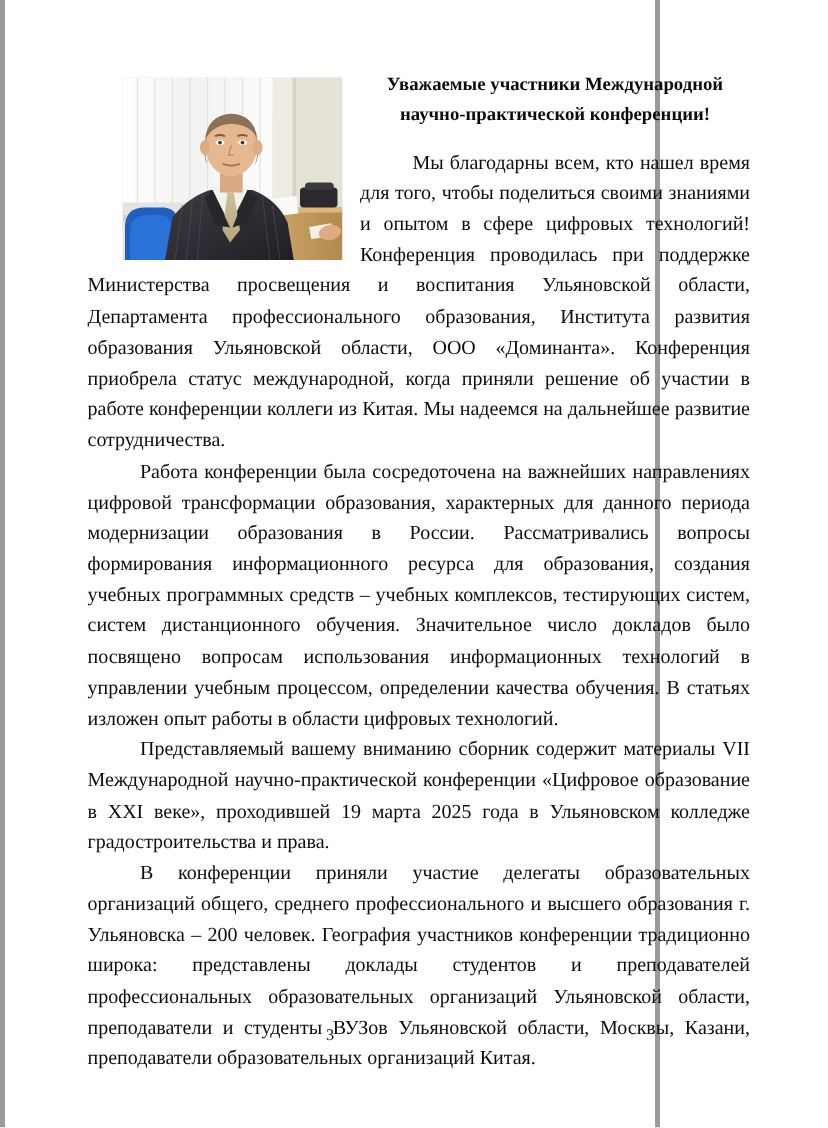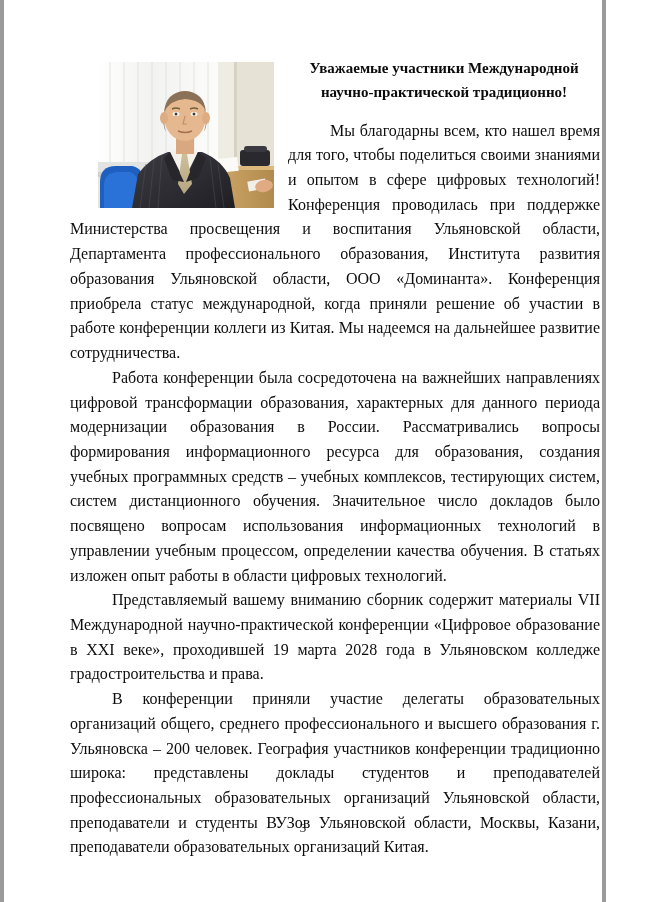--- a/index.html
+++ b/index.html
@@ -10,21 +10,21 @@
   body {
     width: 662px;
     height: 902px;
     overflow: hidden;
     font-family: "Liberation Serif", "DejaVu Serif", serif;
   }
 
   
   #page-viewport {
     position: relative;
-    width: 606px;
+    width: 528px;
     height: 902px;
     background: #ffffff;
     box-sizing: border-box;
     border-left: 4px solid #9a9a9a;
     border-right: 4px solid #9a9a9a;
   }
 
   #page-sheet {
     position: absolute;
     left: 0;
@@ -203,26 +203,26 @@
           <path d="M87 54 L85 62 L89 62" stroke="#c2906a" stroke-width="1.2" fill="none"></path>
           <path d="M80 69 Q87 72 94 69" stroke="#a9704f" stroke-width="1.4" fill="none"></path>
 
           <rect x="150" y="118" width="18" height="10" fill="#f2efe8" transform="rotate(-10 159 123)"></rect>
           <ellipse cx="166" cy="124" rx="9" ry="6" fill="#e0ab83" transform="rotate(-10 166 124)"></ellipse>
         </svg>
       </figure>
 
       <div id="heading">
         <span class="hl">Уважаемые участники Международной</span>
-        <span class="hl">научно-практической традиционно!</span>
+        <span class="hl">научно-практической конференции!</span>
       </div>
 
       <p class="para">Мы благодарны всем, кто нашел время для того, чтобы поделиться своими знаниями и опытом в сфере цифровых технологий! Конференция проводилась при поддержке Министерства просвещения и воспитания Ульяновской области, Департамента профессионального образования, Института развития образования Ульяновской области, ООО «Доминанта». Конференция приобрела статус международной, когда приняли решение об участии в работе конференции коллеги из Китая. Мы надеемся на дальнейшее развитие сотрудничества.</p>
       <p class="para">Работа конференции была сосредоточена на важнейших направлениях цифровой трансформации образования, характерных для данного периода модернизации образования в России. Рассматривались вопросы формирования информационного ресурса для образования, создания учебных программных средств – учебных комплексов, тестирующих систем, систем дистанционного обучения. Значительное число докладов было посвящено вопросам использования информационных технологий в управлении учебным процессом, определении качества обучения. В статьях изложен опыт работы в области цифровых технологий.</p>
-      <p class="para">Представляемый вашему вниманию сборник содержит материалы VII Международной научно-практической конференции «Цифровое образование в XXI веке», проходившей 19 марта 2028 года в Ульяновском колледже градостроительства и права.</p>
+      <p class="para">Представляемый вашему вниманию сборник содержит материалы VII Международной научно-практической конференции «Цифровое образование в XXI веке», проходившей 19 марта 2025 года в Ульяновском колледже градостроительства и права.</p>
       <p class="para">В конференции приняли участие делегаты образовательных организаций общего, среднего профессионального и высшего образования г. Ульяновска – 200 человек. География участников конференции традиционно широка: представлены доклады студентов и преподавателей профессиональных образовательных организаций Ульяновской области, преподаватели и студенты ВУЗов Ульяновской области, Москвы, Казани, преподаватели образовательных организаций Китая.</p>
 
     </div>
 
     <div id="page-number">3</div>
 
   </div>
 </div>
 
 </body></html>

